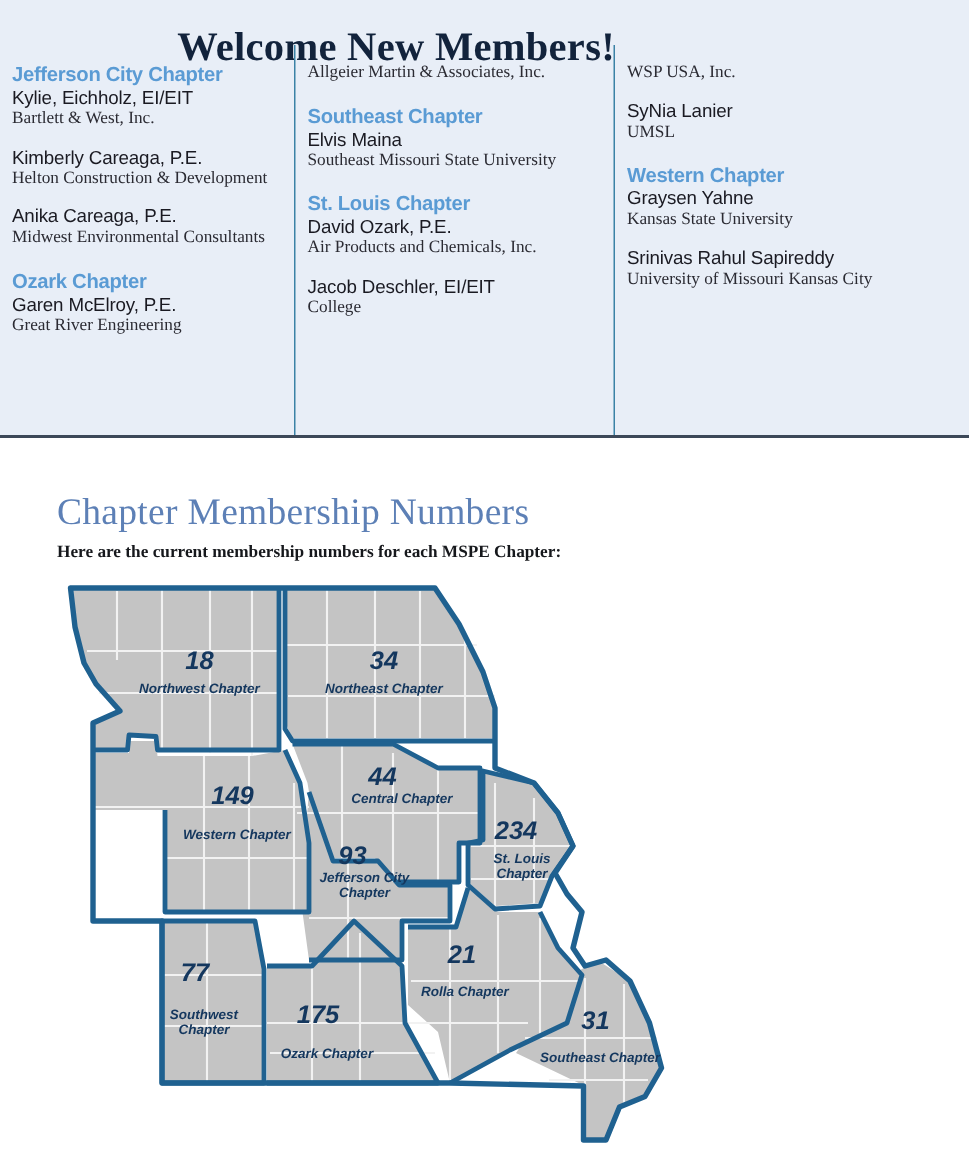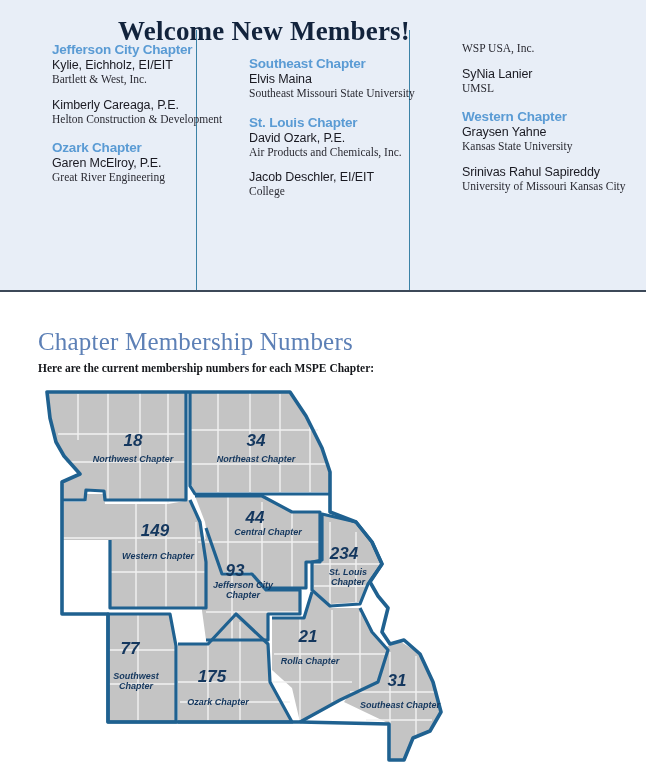--- a/index.html
+++ b/index.html
@@ -35,21 +35,20 @@
     font-weight: 700;
     color: #12233c;
     letter-spacing: 0.2px;
     margin-top: 14px;
   }
 
   .member-col {
     position: absolute;
     top: 42px;
     box-sizing: border-box;
-    margin-left: 44px;
   }
   #col-1 { left: 8px;   width: 178px; }
   #col-2 { left: 205px; width: 195px; }
   #col-3 { left: 418px; width: 222px; }
 
   .col-divider {
     position: absolute;
     top: 30px;
     width: 1px;
     height: 260px;
@@ -145,29 +144,34 @@
   <div class="member-col" id="col-1">
     <div class="chapter-heading">Jefferson City Chapter</div>
     <div class="member-entry">
       <div class="member-name">Kylie, Eichholz, EI/EIT</div>
       <div class="member-org">Bartlett &amp; West, Inc.</div>
     </div>
     <div class="member-entry">
       <div class="member-name">Kimberly Careaga, P.E.</div>
       <div class="member-org">Helton Construction &amp; Development</div>
     </div>
+    <div class="member-entry">
+      <div class="member-name">Anika Careaga, P.E.</div>
+      <div class="member-org">Midwest Environmental Consultants</div>
+    </div>
     <div class="chapter-heading spaced">Ozark Chapter</div>
     <div class="member-entry">
       <div class="member-name">Garen McElroy, P.E.</div>
       <div class="member-org">Great River Engineering</div>
     </div>
   </div>
 
   <div class="member-col" id="col-2">
     <div class="member-entry">
+      <div class="member-org">Allgeier Martin &amp; Associates, Inc.</div>
     </div>
     <div class="chapter-heading spaced">Southeast Chapter</div>
     <div class="member-entry">
       <div class="member-name">Elvis Maina</div>
       <div class="member-org">Southeast Missouri State University</div>
     </div>
     <div class="chapter-heading spaced">St. Louis Chapter</div>
     <div class="member-entry">
       <div class="member-name">David Ozark, P.E.</div>
       <div class="member-org">Air Products and Chemicals, Inc.</div>

